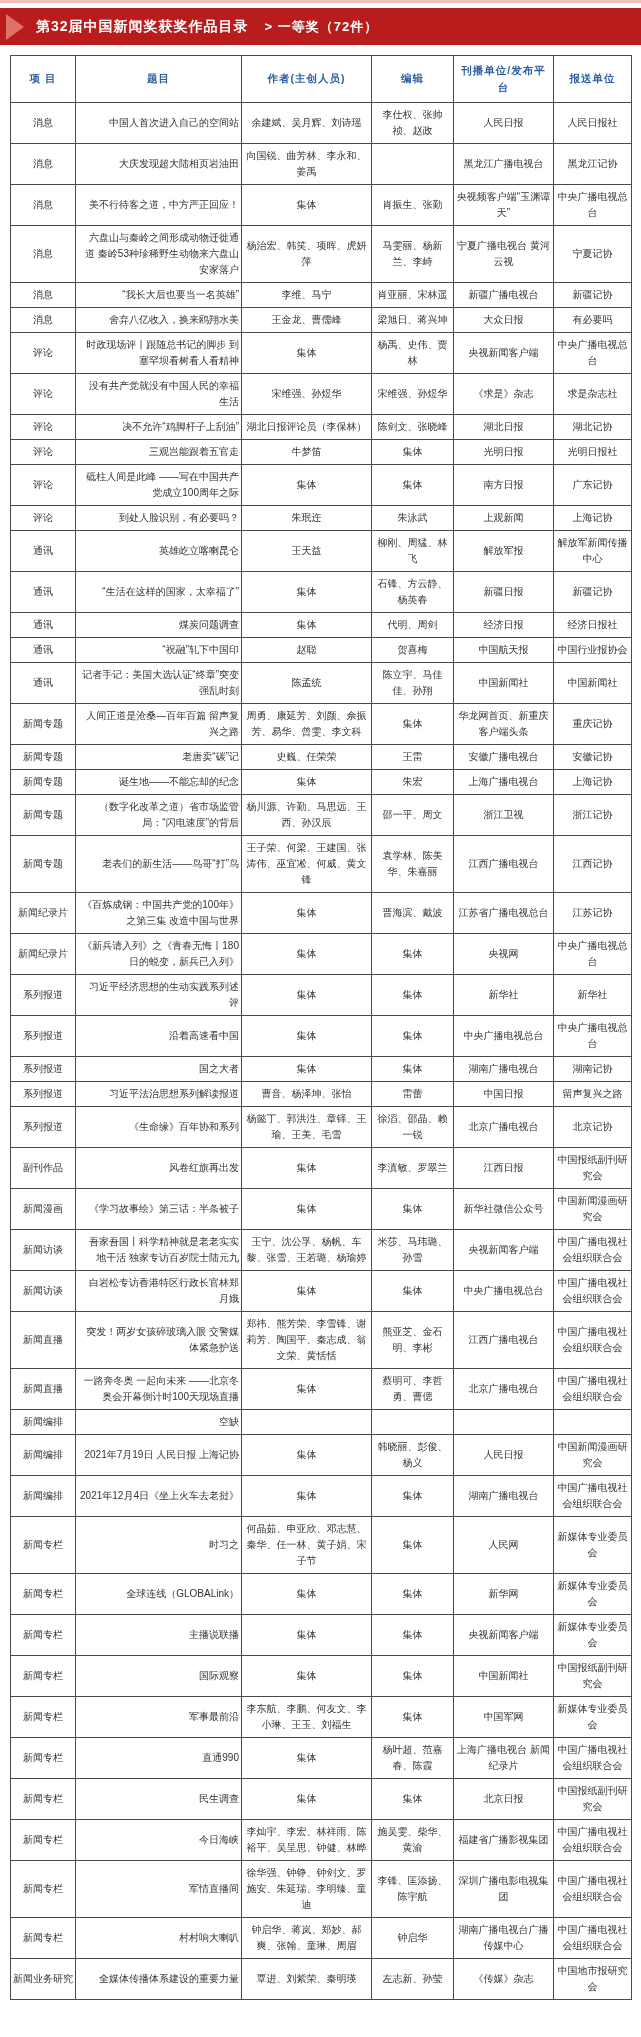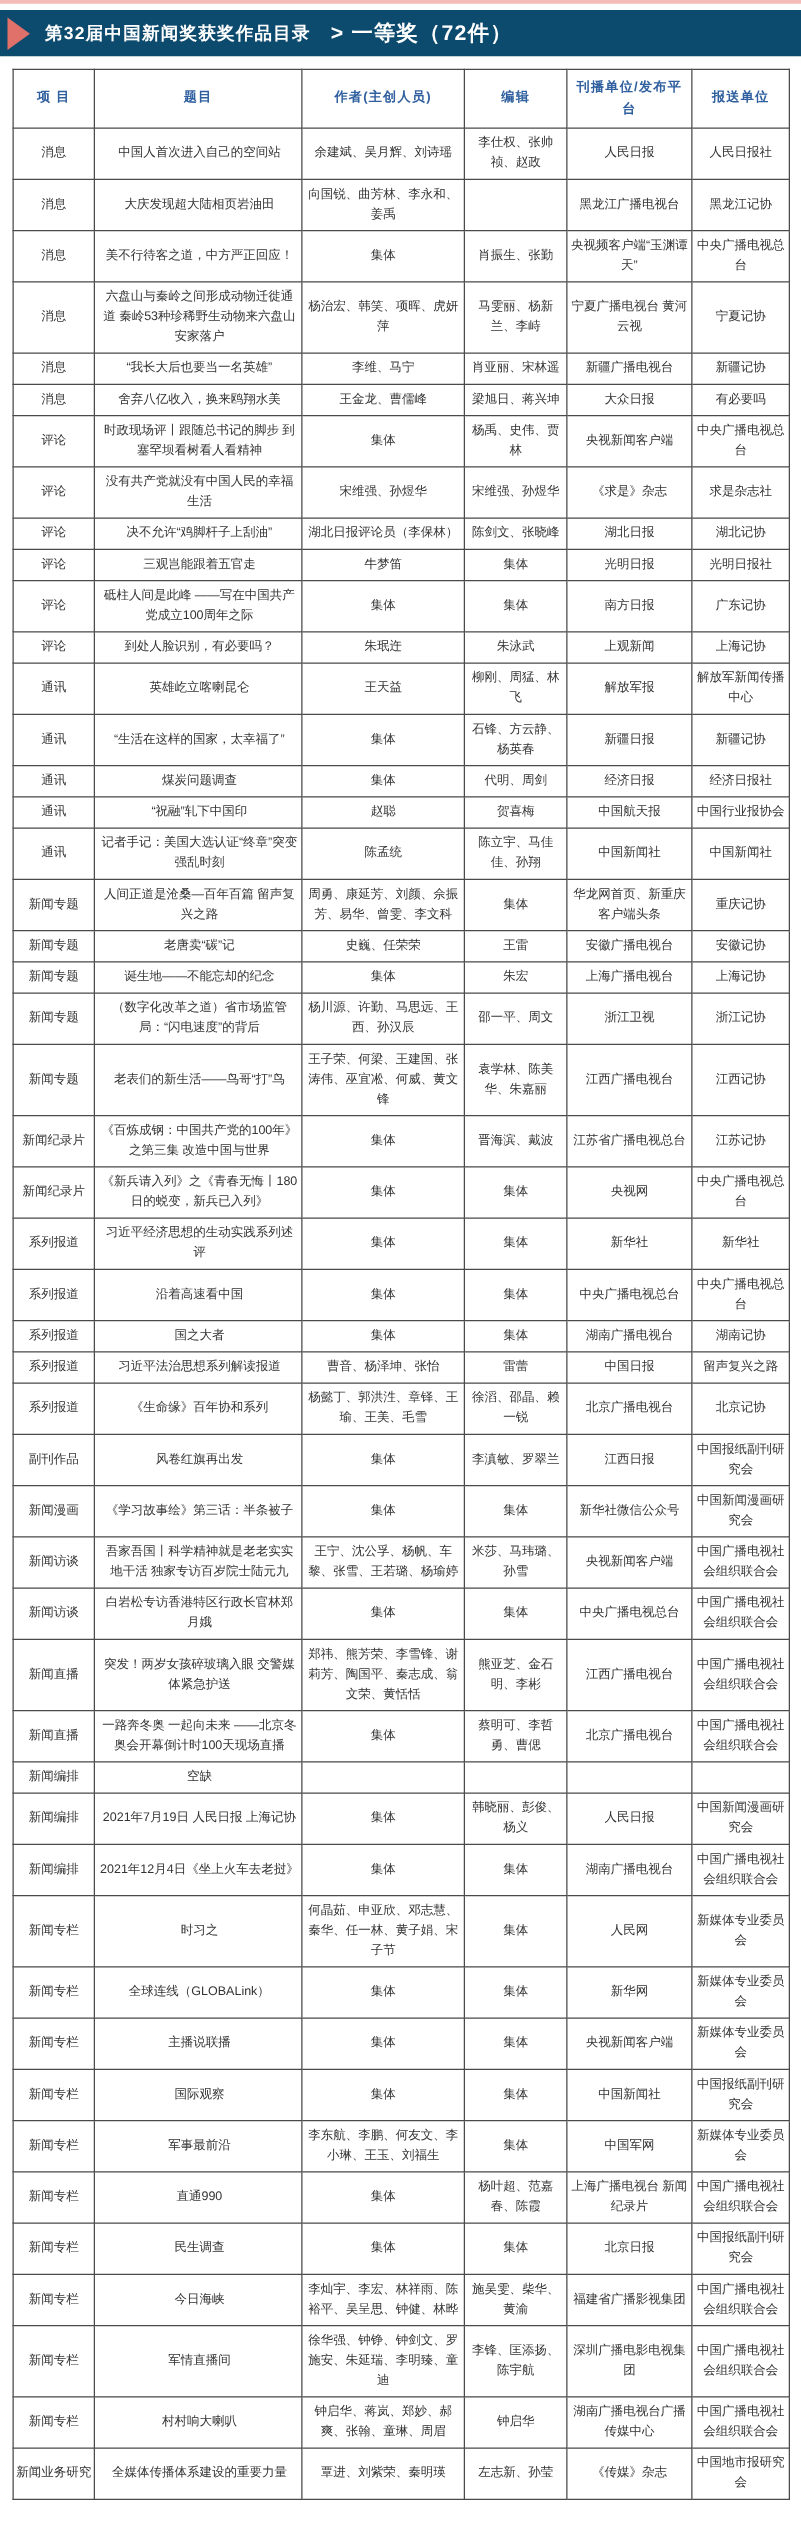--- a/index.html
+++ b/index.html
@@ -5,21 +5,21 @@
   html,body { margin:0; padding:0; background:#ffffff; }
   body {
     width:641px;
     font-family:"Liberation Sans","DejaVu Sans",sans-serif;
     color:#333;
   }
   .top-line { height:3px; background:#f3bcb8; }
   .header-bar {
     margin-top:5px;
     height:37px;
-    background:#0c4a6e;
+    background:#b91c1c;
     display:flex;
     align-items:center;
     position:relative;
   }
   .header-arrow {
     width:0; height:0;
     border-top:13px solid transparent;
     border-bottom:13px solid transparent;
     border-left:18px solid #e0706a;
     margin-left:6px;
@@ -28,21 +28,21 @@
   .header-title {
     color:#fff;
     font-size:14px;
     font-weight:bold;
     letter-spacing:1px;
     margin-left:12px;
     white-space:nowrap;
   }
   .header-subtitle {
     color:#fff;
-    font-size:17px;
+    font-size:13px;
     font-weight:bold;
     letter-spacing:1px;
     margin-left:16px;
     white-space:nowrap;
     cursor:pointer;
   }
   .table-wrap { margin:10px 10px 16px 10px; }
   table {
     width:100%;
     border-collapse:collapse;
@@ -57,21 +57,21 @@
     line-height:1.6;
     word-break:break-all;
   }
   th {
     color:#2f5f9e;
     font-weight:bold;
     font-size:10.5px;
     padding:6px 2px;
     letter-spacing:1px;
   }
-  td.title-cell { text-align:center; padding-left:4px; }
+  td.title-cell { text-align:right; padding-left:4px; }
   col.c-cat  { width:65px; }
   col.c-title{ width:166px; }
   col.c-auth { width:130px; }
   col.c-edit { width:82px; }
   col.c-pub  { width:100px; }
   col.c-sub  { width:78px; }
 </style>
 </head>
 <body>
 

